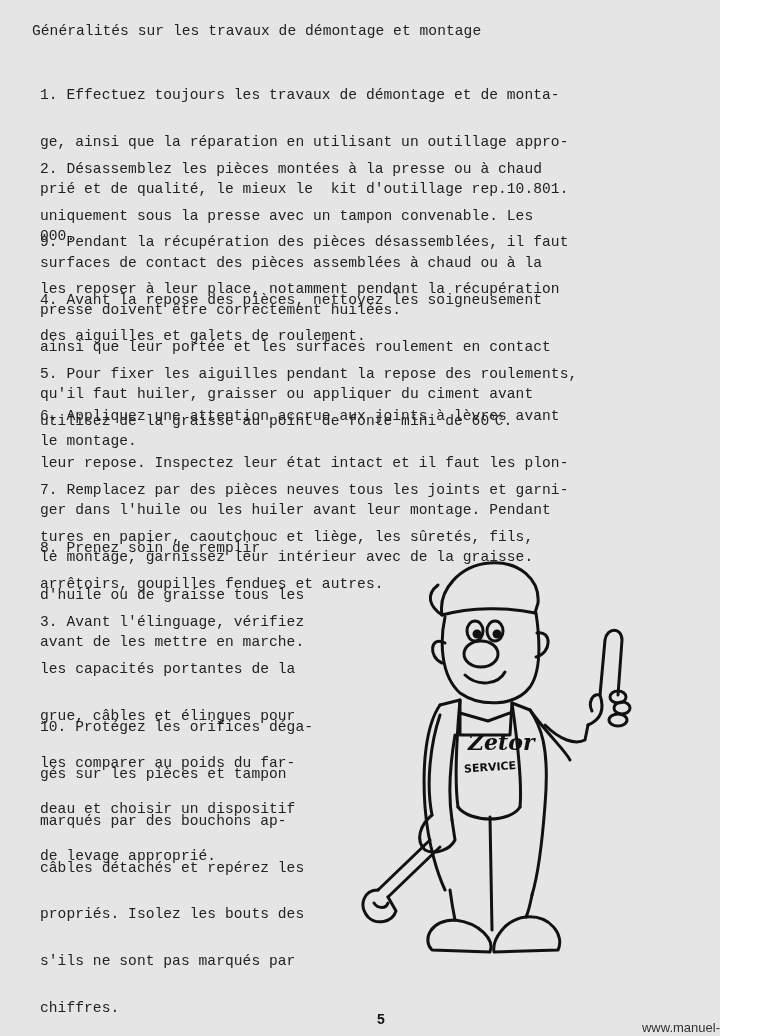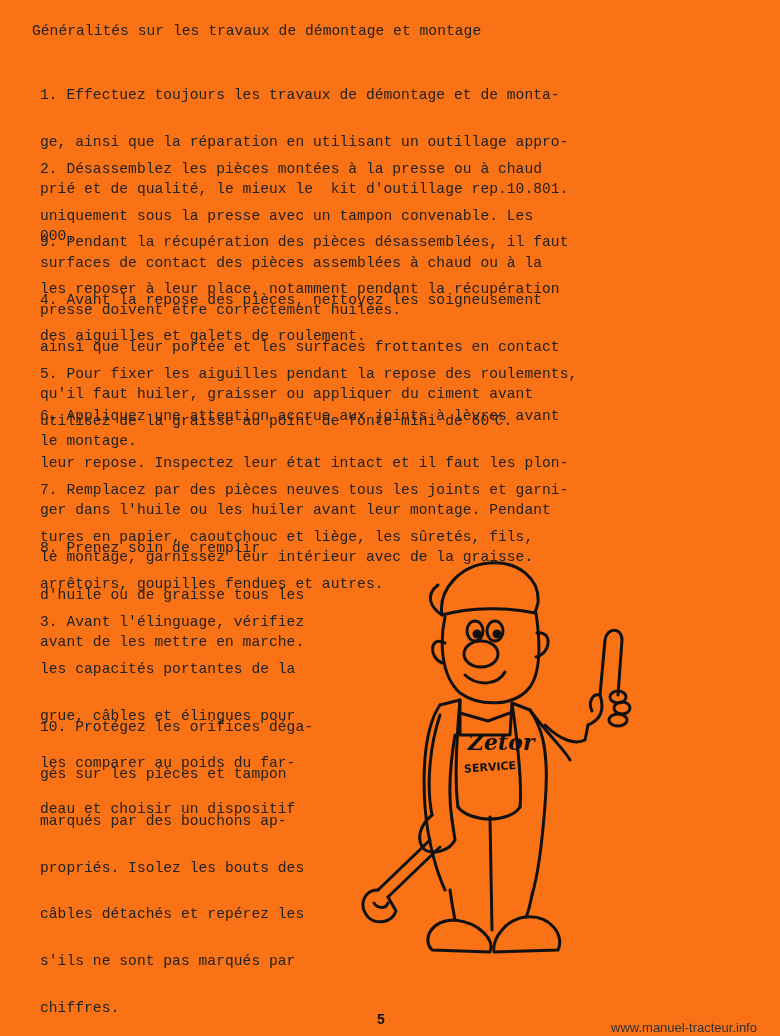--- a/index.html
+++ b/index.html
@@ -1,17 +1,17 @@
 <!DOCTYPE html>
 <html><head>
 <meta charset="utf-8">
 <style>
   html, body { margin: 0; padding: 0; background: #ffffff; }
   body { width: 780px; height: 1036px; position: relative; overflow: hidden; color: #1a1a1a; }
-  .page { position: absolute; left: 0; top: 0; width: 780px; height: 1036px; background: #f97316; text-decoration: underline; }
+  .page { position: absolute; left: 0; top: 0; width: 720px; height: 1036px; background: #e5e5e5; text-decoration: underline; }
   .mono { font-family: "Liberation Mono", "DejaVu Sans Mono", monospace; font-size: 14.6px; line-height: 15.6px; white-space: pre; color: #222; letter-spacing: 0.05px; }
   .title { position: absolute; left: 32px; top: 24px; }
   .para { position: absolute; left: 40px; }
   .sup { font-size: 9px; position: relative; top: -6px; }
   .page-number { position: absolute; left: 377px; top: 1011px; font-family: "Liberation Sans", "DejaVu Sans", sans-serif; font-weight: bold; font-size: 14px; color: #111; }
   .watermark { position: absolute; left: 611px; top: 1020px; font-family: "Liberation Sans", "DejaVu Sans", sans-serif; font-size: 13px; color: #333; text-align: right; }
   .cartoon { position: absolute; left: 360px; top: 545px; width: 290px; height: 420px; }
 </style>
 </head>
 <body>
@@ -35,21 +35,21 @@
   </div>
 
   <div class="mono para" style="top:204px;">
     <div>9. Pendant la récupération des pièces désassemblées, il faut</div>
     <div>les reposer à leur place, notamment pendant la récupération</div>
     <div>des aiguilles et galets de roulement.</div>
   </div>
 
   <div class="mono para" style="top:262px;">
     <div>4. Avant la repose des pièces, nettoyez les soigneusement</div>
-    <div>ainsi que leur portée et les surfaces frottantes en contact</div>
+    <div>ainsi que leur portée et les surfaces roulement en contact</div>
     <div>qu'il faut huiler, graisser ou appliquer du ciment avant</div>
     <div>le montage.</div>
   </div>
 
   <div class="mono para" style="top:336px;">
     <div>5. Pour fixer les aiguilles pendant la repose des roulements,</div>
     <div><span>utilisez de la graisse au point de fonte mini de 60</span><span class="sup">o</span><span>C.</span></div>
   </div>
 
   <div class="mono para" style="top:378px;">
@@ -70,28 +70,29 @@
     <div>d'huile ou de graisse tous les</div>
     <div>avant de les mettre en marche.</div>
   </div>
 
   <div class="mono para" style="top:584px;">
     <div>3. Avant l'élinguage, vérifiez</div>
     <div>les capacités portantes de la</div>
     <div>grue, câbles et élingues pour</div>
     <div>les comparer au poids du far-</div>
     <div>deau et choisir un dispositif</div>
+    <div>de levage approprié.</div>
   </div>
 
   <div class="mono para" style="top:689px;">
     <div>10. Protégez les orifices déga-</div>
     <div>gés sur les pièces et tampon</div>
     <div>marqués par des bouchons ap-</div>
+    <div>câbles détachés et repérez les</div>
     <div>propriés. Isolez les bouts des</div>
-    <div>câbles détachés et repérez les</div>
     <div>s'ils ne sont pas marqués par</div>
     <div>chiffres.</div>
   </div>
 
   <svg class="cartoon" viewBox="0 0 290 420" fill="none" stroke="#111" stroke-width="3" stroke-linecap="round" stroke-linejoin="round">
 
     <path d="M82 70 C 78 45, 100 20, 130 18 C 160 16, 180 35, 178 58 L 175 68 C 150 62, 110 62, 82 70 Z"></path>
     <path d="M82 70 C 70 62, 65 50, 78 40"></path>
 
     <path d="M85 72 C 80 95, 80 130, 100 148 C 120 162, 155 162, 170 142 C 182 125, 180 95, 176 68"></path>

